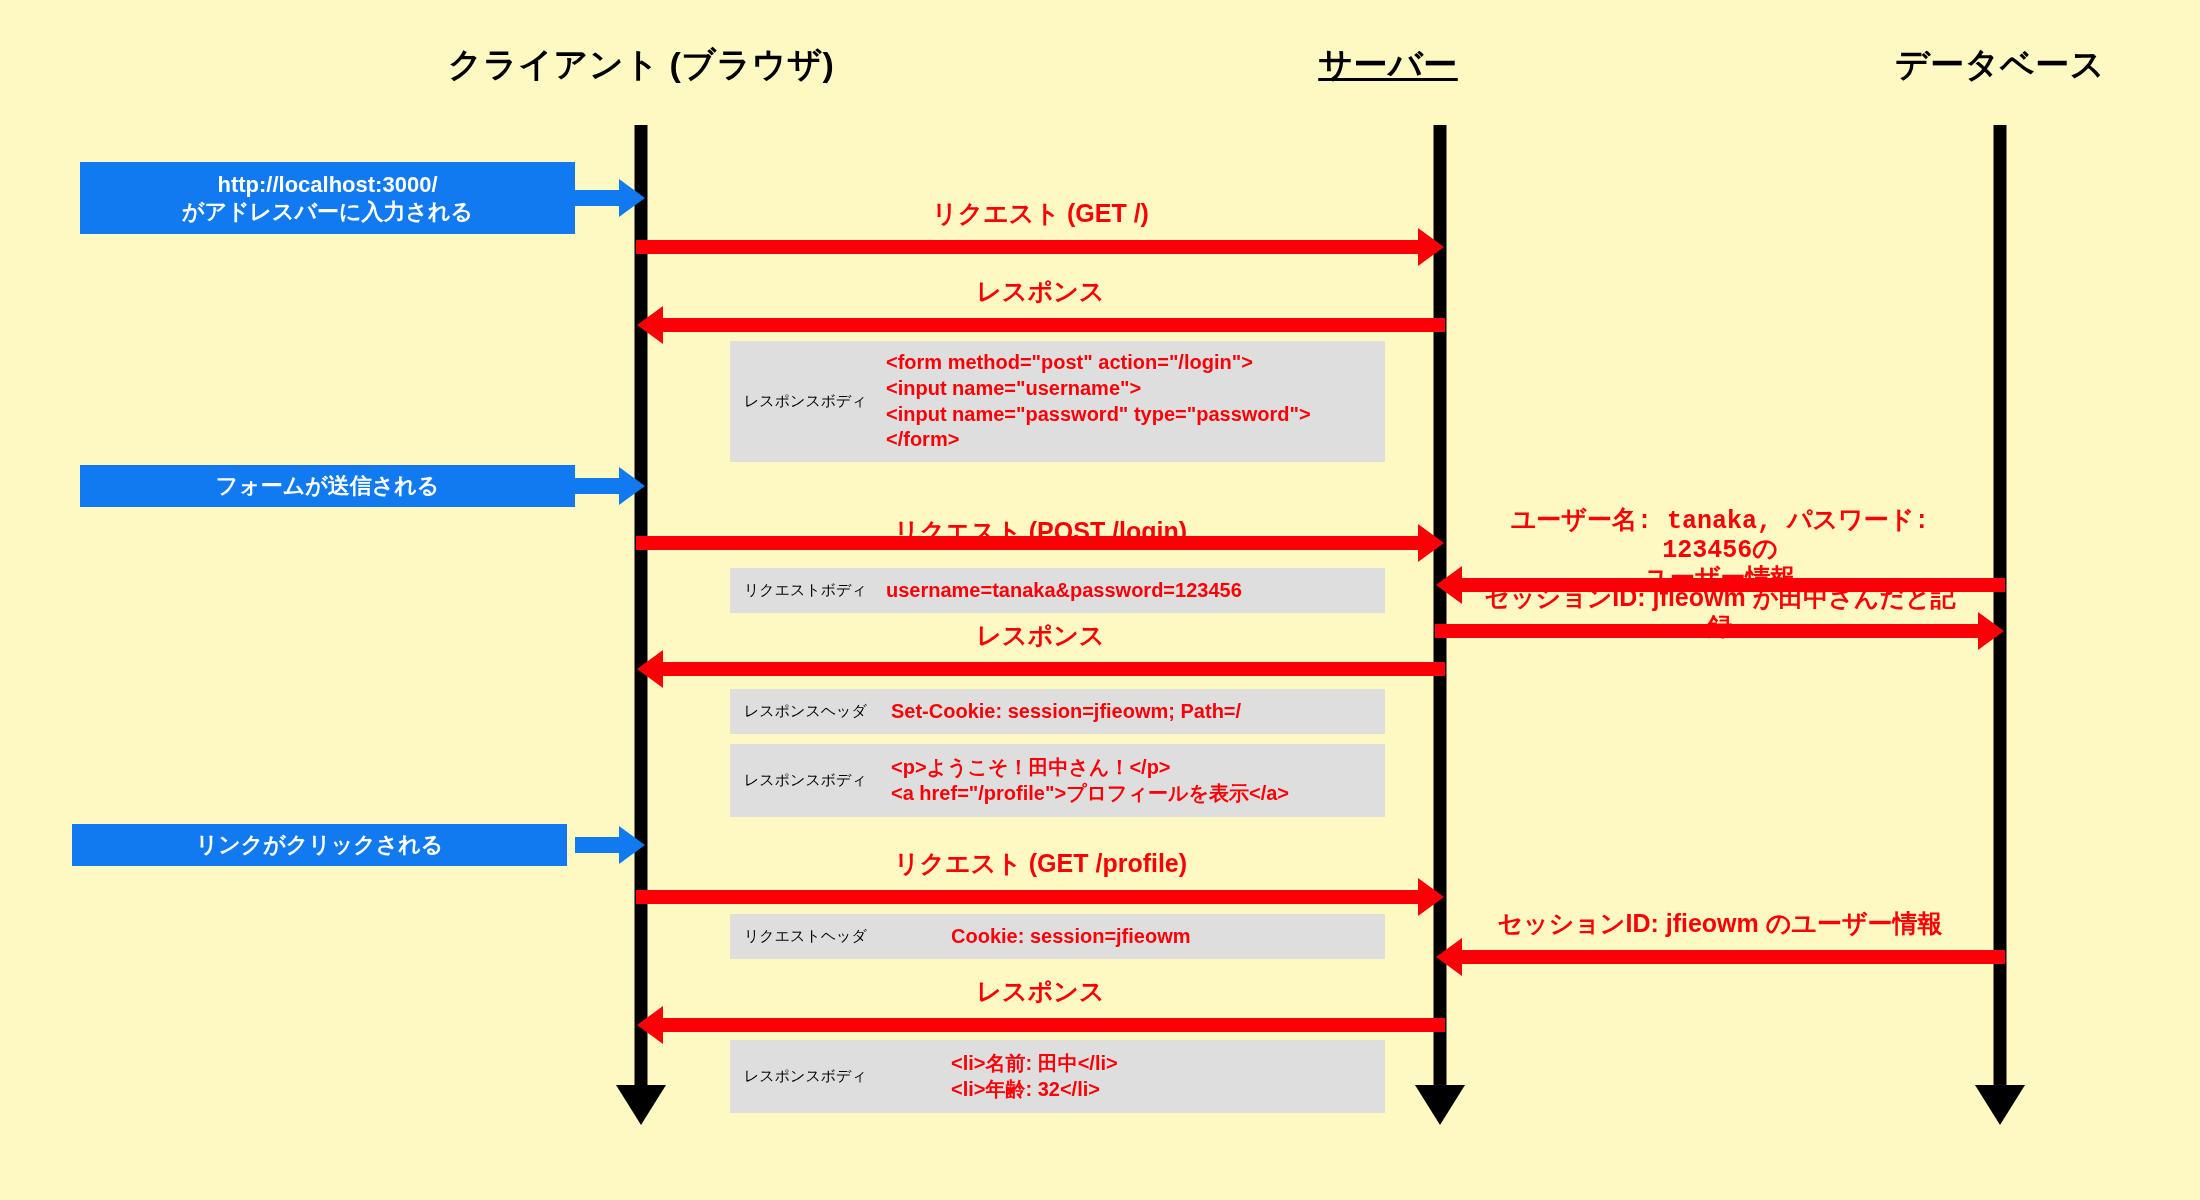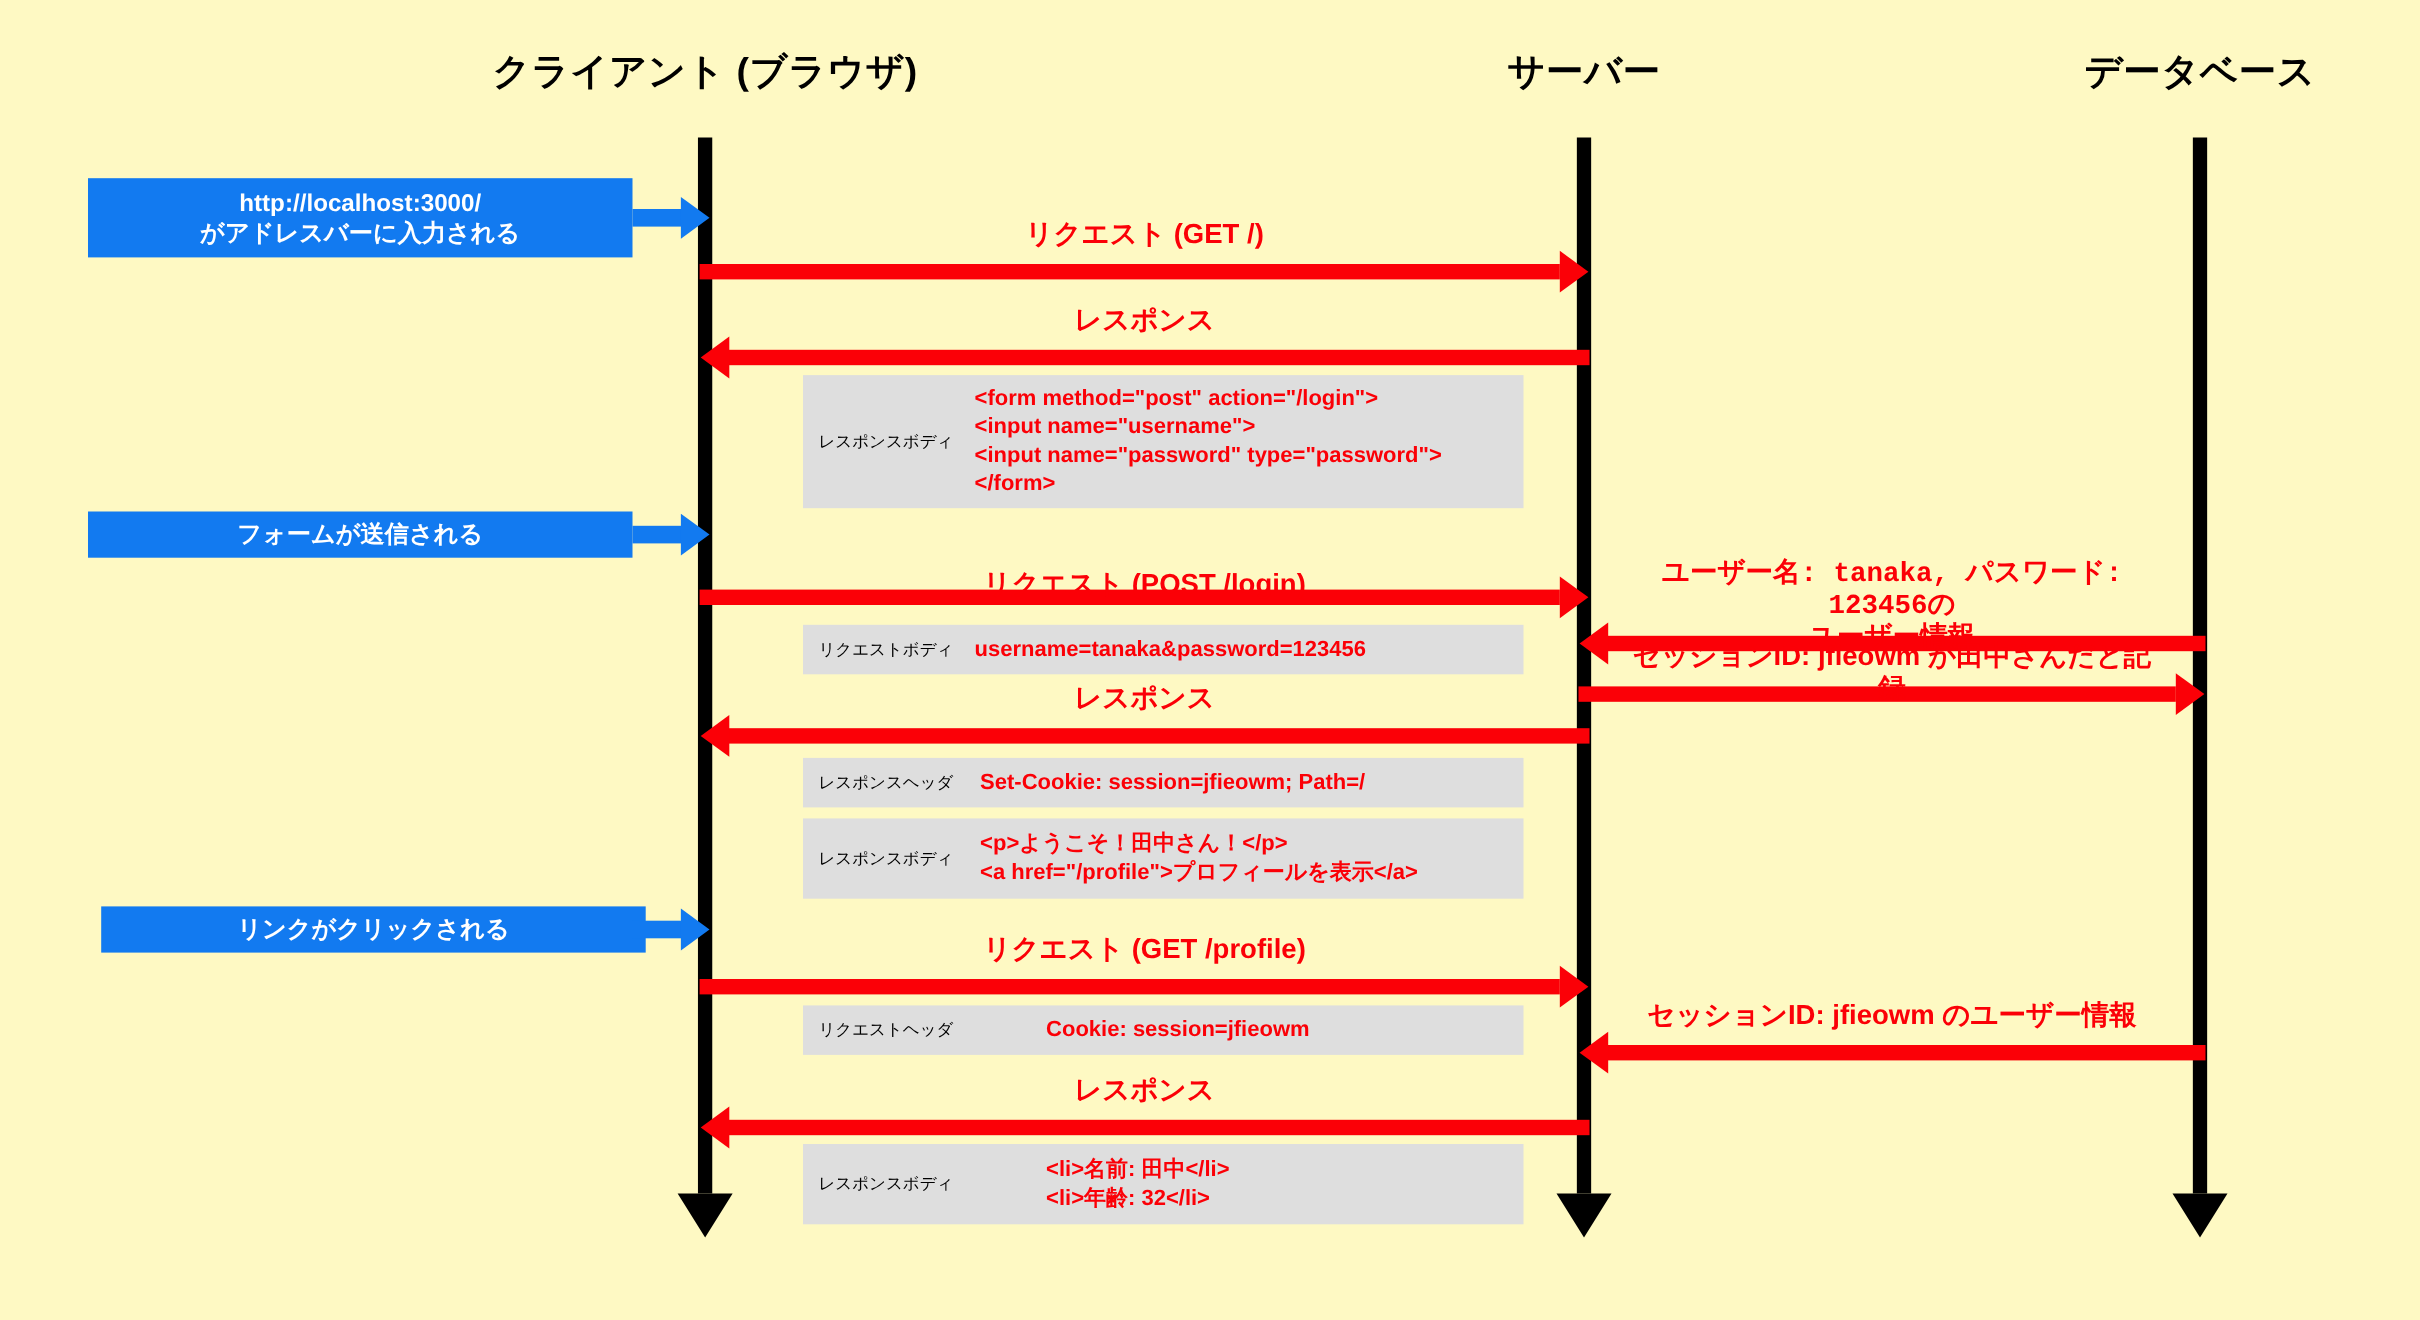--- a/index.html
+++ b/index.html
@@ -135,21 +135,21 @@
   }
 </style>
 </head>
 <body>
 
 <div id="stage">
   <div id="lifelines-layer">
       <div class="lifeline-title" style="left: 641px; top: 42px;">クライアント (ブラウザ)</div>
       <div class="lifeline-bar" style="left: 641px; top: 125px; height: 960px;"></div>
       <div class="lifeline-head" style="left: 641px; top: 1085px;"></div>
-      <div class="lifeline-title" style="left: 1440px; top: 42px;">サーバー</div>
+      <div class="lifeline-title" style="left: 1388px; top: 42px; text-decoration: underline;">サーバー</div>
       <div class="lifeline-bar" style="left: 1440px; top: 125px; height: 960px;"></div>
       <div class="lifeline-head" style="left: 1440px; top: 1085px;"></div>
       <div class="lifeline-title" style="left: 2000px; top: 42px;">データベース</div>
       <div class="lifeline-bar" style="left: 2000px; top: 125px; height: 960px;"></div>
       <div class="lifeline-head" style="left: 2000px; top: 1085px;"></div>
     </div>
   <div id="messages-layer">
       <div class="msg" style="top: 240px; left: 636px; width: 782px;"></div>
       <div class="msg-head-right" style="top: 228px; left: 1418px;"></div>
       <div class="msg-label" style="left: 1040.5px; top: 199px;">リクエスト (GET /)</div>
@@ -180,21 +180,21 @@
       <div class="msg-label" style="left: 1040.5px; top: 977px;">レスポンス</div>
     </div>
   <div id="actors-layer">
       <div class="blue-box" style="left: 80px; top: 162px; width: 495px; height: 72px;">http://localhost:3000/
 がアドレスバーに入力される</div>
       <div class="blue-shaft" style="left: 575px; top: 190px; width: 48px;"></div>
       <div class="blue-head" style="left: 619px; top: 179px;"></div>
       <div class="blue-box" style="left: 80px; top: 465px; width: 495px; height: 42px;">フォームが送信される</div>
       <div class="blue-shaft" style="left: 575px; top: 478px; width: 48px;"></div>
       <div class="blue-head" style="left: 619px; top: 467px;"></div>
-      <div class="blue-box" style="left: 92px; top: 824px; width: 495px; height: 42px;">リンクがクリックされる</div>
+      <div class="blue-box" style="left: 72px; top: 824px; width: 495px; height: 42px;">リンクがクリックされる</div>
       <div class="blue-shaft" style="left: 575px; top: 837px; width: 48px;"></div>
       <div class="blue-head" style="left: 619px; top: 826px;"></div>
     </div>
   <div id="payloads-layer">
       <div class="payload" style="left: 730px; top: 341px; width: 655px; height: 121px;">
         <div class="payload-kind" style="width: 120px;">レスポンスボディ</div>
         <div class="payload-text">&lt;form method="post" action="/login"&gt;
   &lt;input name="username"&gt;
   &lt;input name="password" type="password"&gt;
 &lt;/form&gt;</div>

